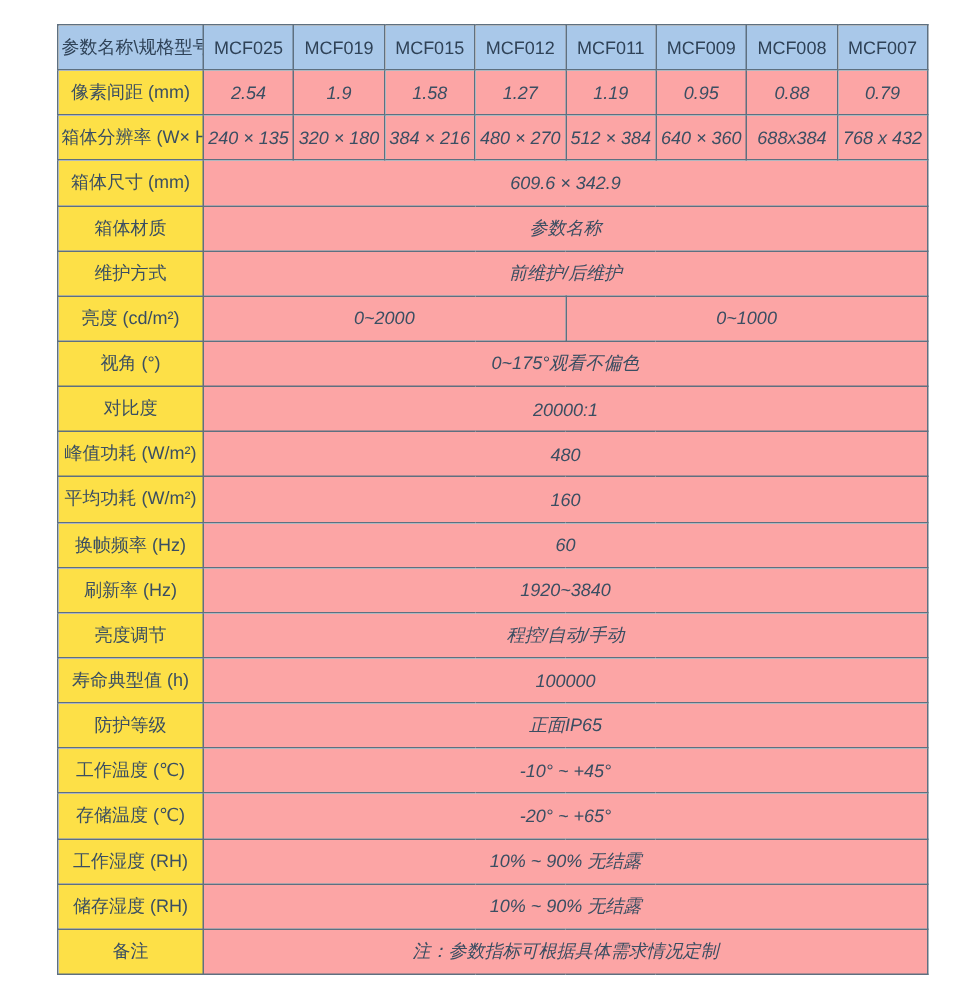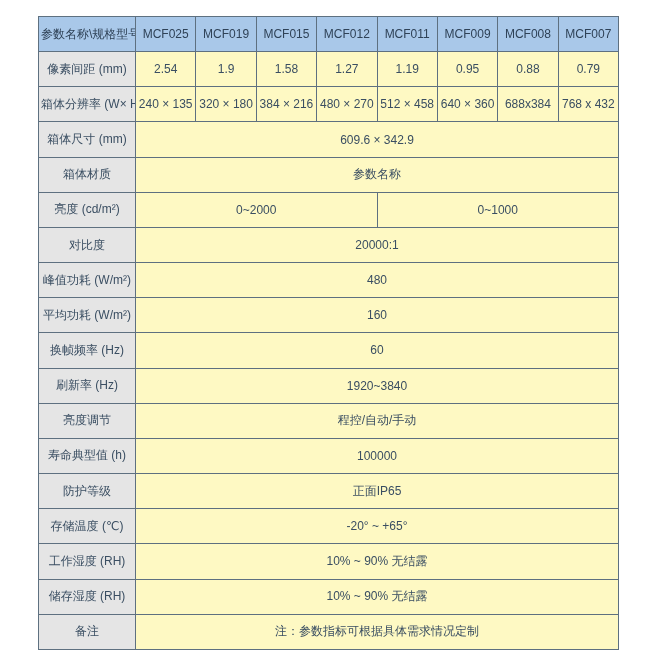--- a/index.html
+++ b/index.html
@@ -36,24 +36,25 @@
     vertical-align: middle;
     padding: 0 2px;
     overflow: hidden;
     white-space: nowrap;
   }
   table.spec th.hdr {
     background: #a9c8e9;
     color: #2f4257;
   }
   table.spec td.lbl {
-    background: #e5e5e5;
+    background: #fde047;
   }
   table.spec td.val {
-    background: #fef9c3;
+    background: #fca5a5;
+    font-style: italic;
   }
 </style>
 </head>
 <body>
 
 <div class="stage">
   <table class="spec">
     <colgroup>
       <col style="width:97px">
       <col span="8">
@@ -80,37 +81,45 @@
           <td class="val">0.95</td>
           <td class="val">0.88</td>
           <td class="val">0.79</td>
         </tr>
         <tr>
           <td class="lbl">箱体分辨率 (W× H)</td>
           <td class="val">240 × 135</td>
           <td class="val">320 × 180</td>
           <td class="val">384 × 216</td>
           <td class="val">480 × 270</td>
-          <td class="val">512 × 458</td>
+          <td class="val">512 × 384</td>
           <td class="val">640 × 360</td>
           <td class="val">688x384</td>
           <td class="val">768 x 432</td>
         </tr>
         <tr>
           <td class="lbl">箱体尺寸 (mm)</td>
           <td class="val" colspan="8">609.6 × 342.9</td>
         </tr>
         <tr>
           <td class="lbl">箱体材质</td>
           <td class="val" colspan="8">参数名称</td>
         </tr>
         <tr>
+          <td class="lbl">维护方式</td>
+          <td class="val" colspan="8">前维护/后维护</td>
+        </tr>
+        <tr>
           <td class="lbl">亮度 (cd/m²)</td>
           <td class="val" colspan="4">0~2000</td>
           <td class="val" colspan="4">0~1000</td>
+        </tr>
+        <tr>
+          <td class="lbl">视角 (°)</td>
+          <td class="val" colspan="8">0~175°观看不偏色</td>
         </tr>
         <tr>
           <td class="lbl">对比度</td>
           <td class="val" colspan="8">20000:1</td>
         </tr>
         <tr>
           <td class="lbl">峰值功耗 (W/m²)</td>
           <td class="val" colspan="8">480</td>
         </tr>
         <tr>
@@ -131,20 +140,24 @@
         </tr>
         <tr>
           <td class="lbl">寿命典型值 (h)</td>
           <td class="val" colspan="8">100000</td>
         </tr>
         <tr>
           <td class="lbl">防护等级</td>
           <td class="val" colspan="8">正面IP65</td>
         </tr>
         <tr>
+          <td class="lbl">工作温度 (℃)</td>
+          <td class="val" colspan="8">-10° ~ +45°</td>
+        </tr>
+        <tr>
           <td class="lbl">存储温度 (℃)</td>
           <td class="val" colspan="8">-20° ~ +65°</td>
         </tr>
         <tr>
           <td class="lbl">工作湿度 (RH)</td>
           <td class="val" colspan="8">10% ~ 90% 无结露</td>
         </tr>
         <tr>
           <td class="lbl">储存湿度 (RH)</td>
           <td class="val" colspan="8">10% ~ 90% 无结露</td>

